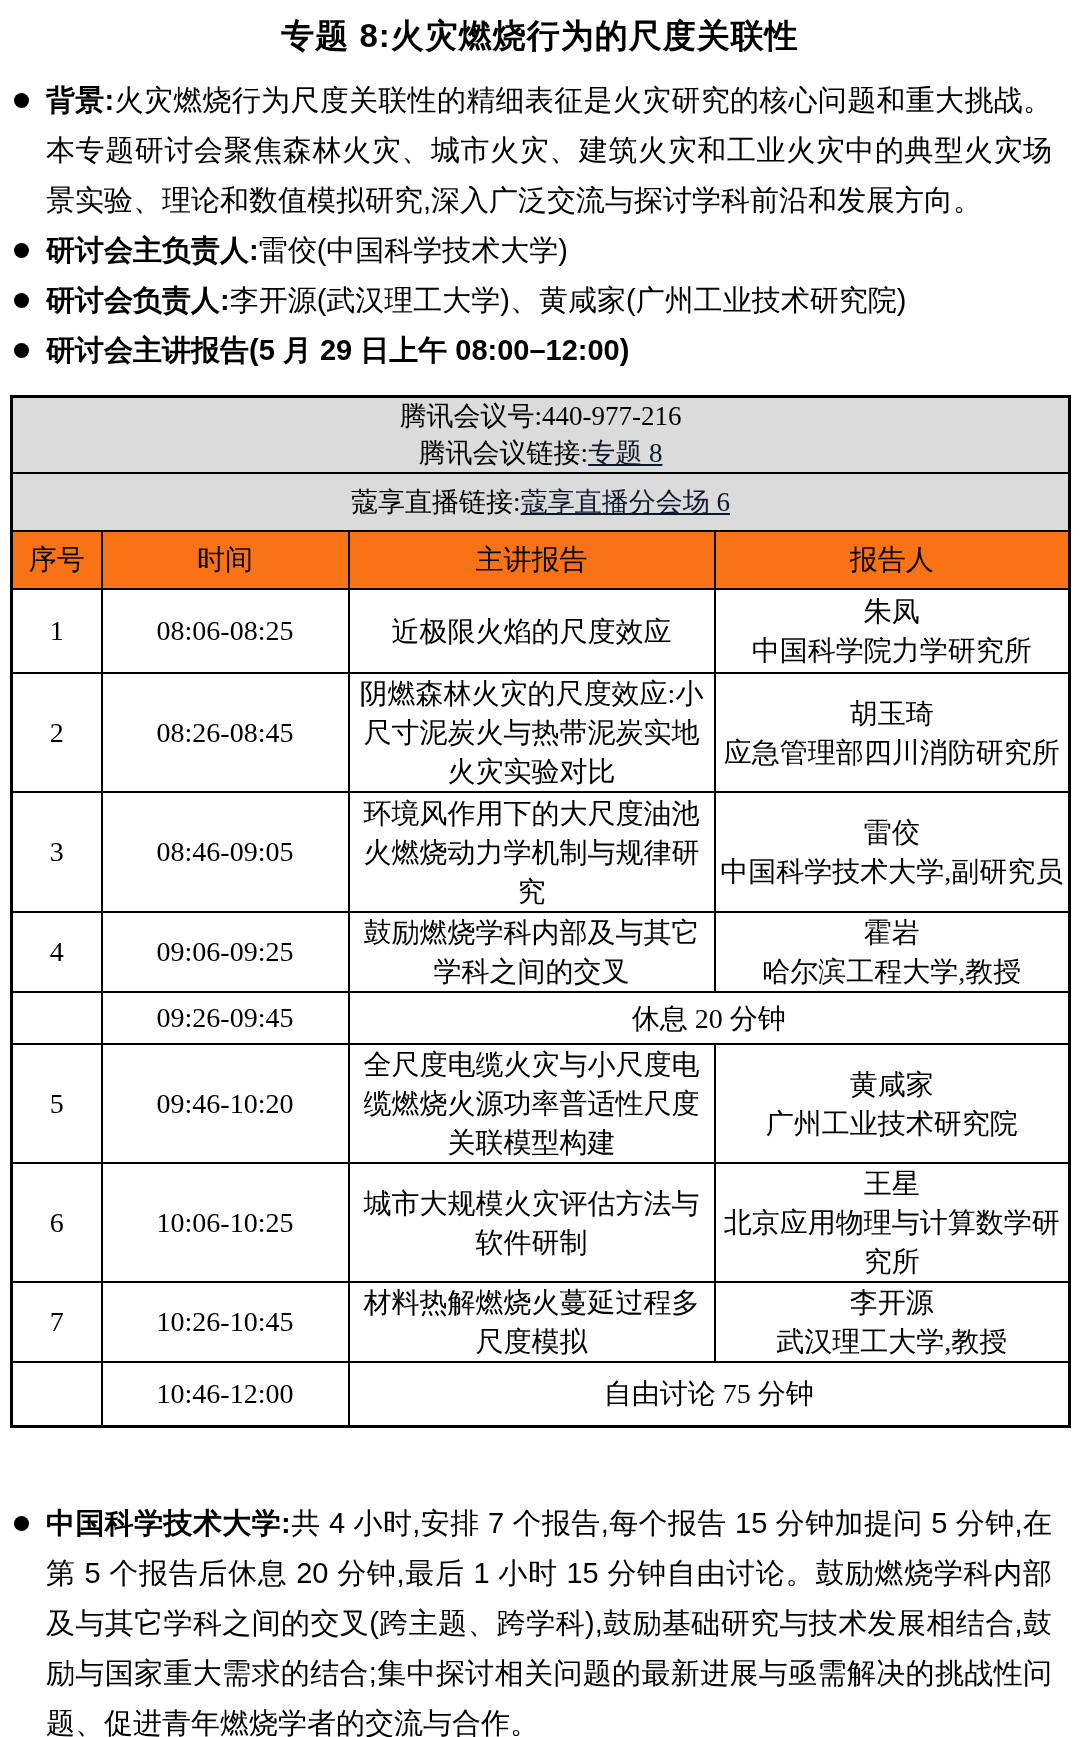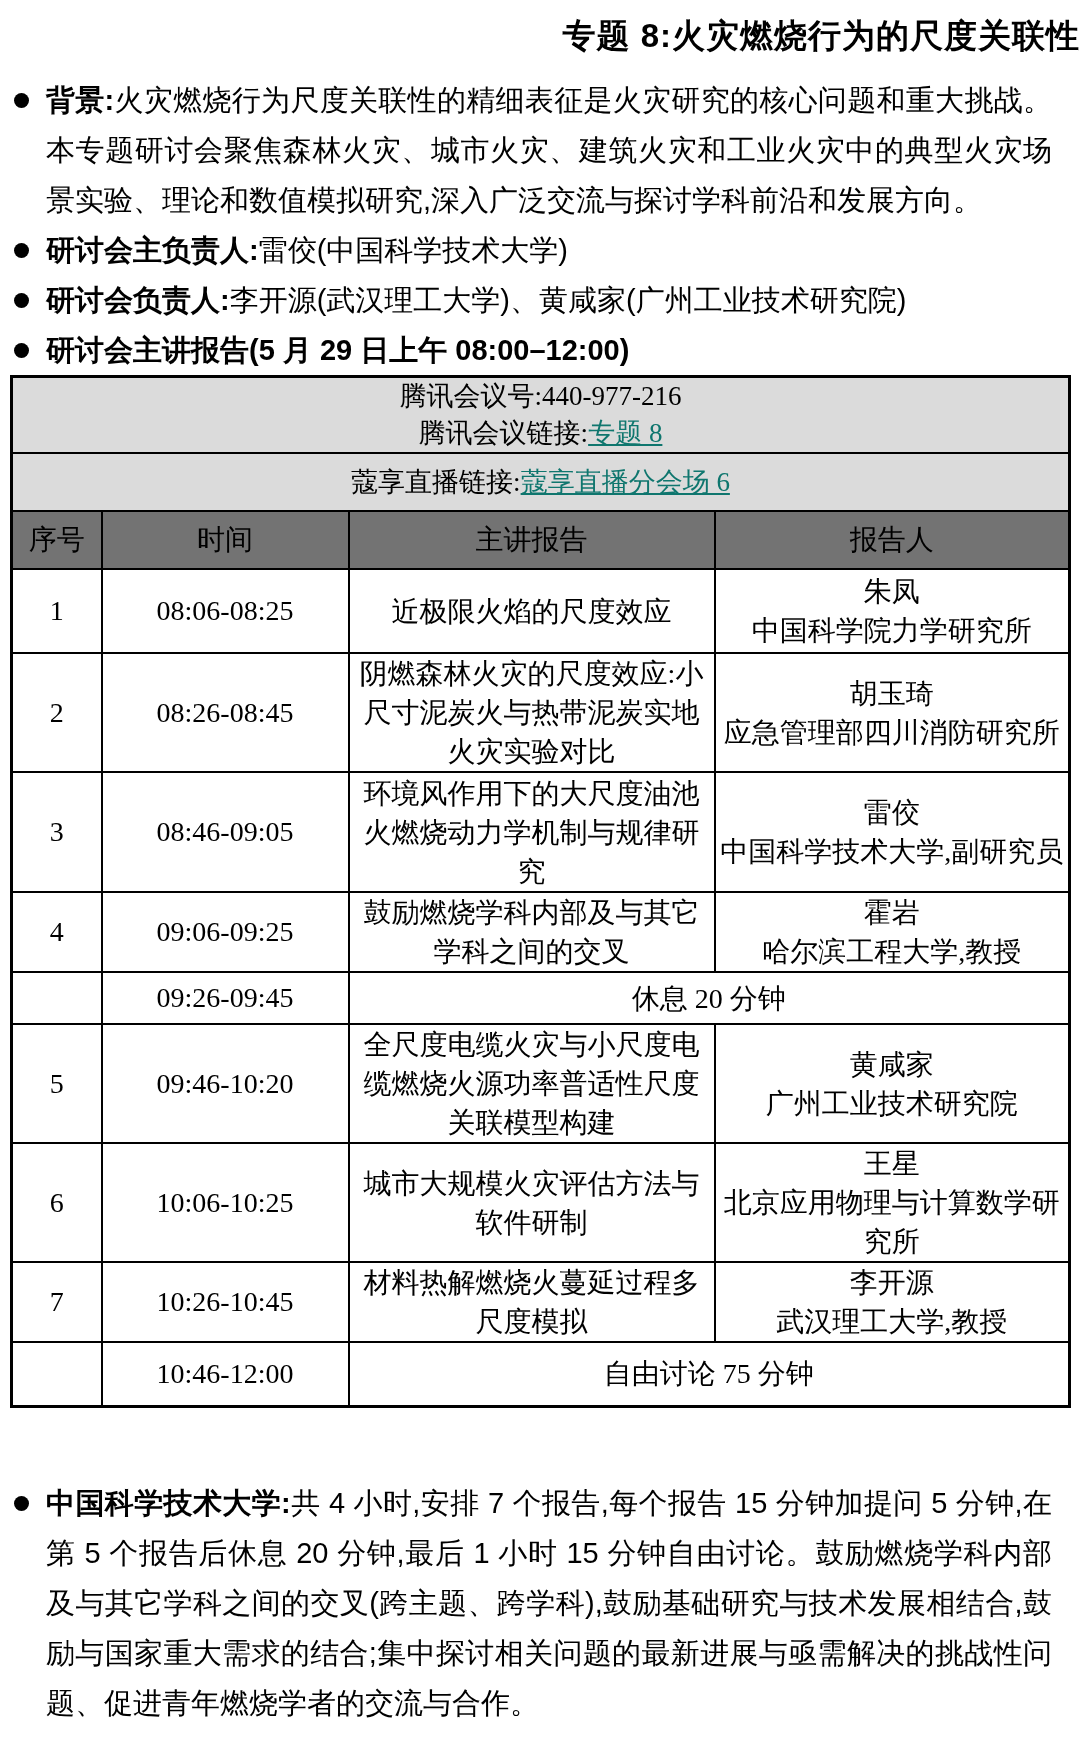--- a/index.html
+++ b/index.html
@@ -1,40 +1,40 @@
 <!DOCTYPE html>
 <html><head>
 <meta charset="utf-8">
 <style>
   * { margin:0; padding:0; box-sizing:border-box; }
   html,body { width:1080px; height:1737px; background:#ffffff; color:#000;
     font-family:"Liberation Sans", sans-serif; overflow:hidden; }
-  .page-title { text-align:right; font-size:33px; font-weight:bold; padding-top:14px;
+  .page-title { text-align:center; font-size:33px; font-weight:bold; padding-top:14px;
     letter-spacing:1px; }
   .bullets { margin-top:16px; }
   .bullet { position:relative; padding-left:46px; padding-right:28px;
     font-size:29px; line-height:50px; text-align:justify; }
   .bullet .dot { position:absolute; left:14px; top:18px; width:15px; height:15px;
     background:#000; border-radius:50%; }
   .bullet .label { font-weight:bold; }
   table.schedule { width:1058px; margin-left:10px; border-collapse:collapse;
     border:3px solid #000; font-family:"Liberation Serif", serif; font-size:28px;
-    table-layout:fixed; }
+    table-layout:fixed;margin-top:20px; }
   table.schedule td, table.schedule th { border:2px solid #000; text-align:center;
     vertical-align:middle; padding:0 4px; }
   .info-cell { background:#dbdbdb; font-size:27px; line-height:37px; }
   .r-info1 { height:76px; } .r-info2 { height:58px; }
   .r-head { height:58px; }
-  .r-head th { background:#737373; font-weight:normal; font-size:28px;
+  .r-head th { background:#f97316; font-weight:normal; font-size:28px;
     border-bottom:3px solid #000; }
   .r0 { height:84px; } .r1 { height:118px; } .r2 { height:120px; }
   .r3 { height:78px; } .r-br1 { height:52px; } .r4 { height:116px; }
   .r5 { height:118px; } .r6 { height:80px; } .r-br2 { height:64px; }
   td.c-talk, td.c-speaker { line-height:39px; }
-  a.link { color:#0f766e; text-decoration:underline; cursor:pointer; }
+  a.link { color:#0f172a; text-decoration:underline; cursor:pointer; }
   .bullet-bottom { margin-top:70px; }
 </style>
 </head>
 <body>
 
 <div class="page-title">专题 8:火灾燃烧行为的尺度关联性</div>
 
 <div class="bullets">
   <div class="bullet">
     <span class="dot"></span><span class="label">背景:</span><span>火灾燃烧行为尺度关联性的精细表征是火灾研究的核心问题和重大挑战。本专题研讨会聚焦森林火灾、城市火灾、建筑火灾和工业火灾中的典型火灾场景实验、理论和数值模拟研究,深入广泛交流与探讨学科前沿和发展方向。</span>

